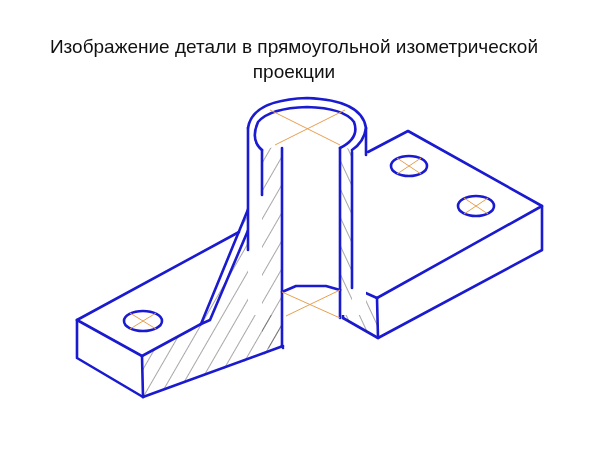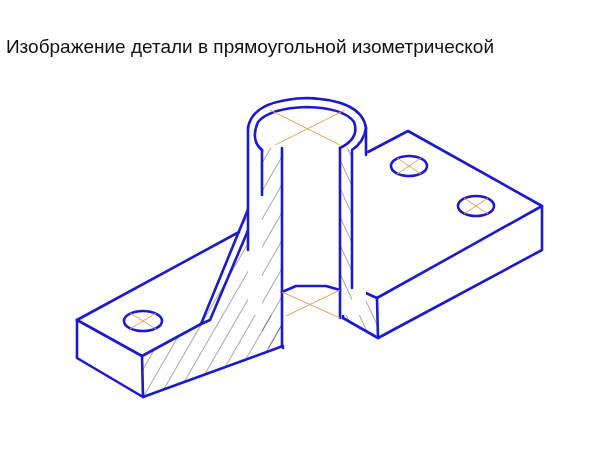--- a/index.html
+++ b/index.html
@@ -1,33 +1,34 @@
 <!DOCTYPE html>
 <html><head>
   <meta charset="utf-8">
   <style>
     html, body { margin: 0; padding: 0; background: #ffffff; }
     body { width: 600px; height: 450px; position: relative; overflow: hidden; }
     .title {
       position: absolute; left: 0; top: 34px; width: 500px;
       text-align: center;
       font-family: "Liberation Sans", sans-serif;
-      font-size: 19px; line-height: 25px; color: #111111;
+      font-size: 19px; line-height: 25px; color: #111111; padding-left: 44px;
     }
     svg.drawing { position: absolute; left: 0; top: 0; }
     .ol { fill: none; stroke: #1a1ad0; stroke-width: 2.6; stroke-linejoin: round; stroke-linecap: round; }
     .ax { fill: none; stroke: #e8a050; stroke-width: 1; }
     .ht { fill: none; stroke: #222222; stroke-width: 0.8; }
     .face { fill: #ffffff; stroke: none; }
   </style>
 </head>
 <body>
 
 <div class="title">
   <div>Изображение детали в прямоугольной изометрической</div>
+  <div>проекции</div>
 </div>
 
 <svg class="drawing" width="600" height="450" viewBox="0 0 600 450">
   <defs>
     <pattern id="hatch" patternUnits="userSpaceOnUse" width="14" height="14" patternTransform="rotate(30)">
       <line x1="0" y1="0" x2="0" y2="14" class="ht"></line>
     </pattern>
     <pattern id="hatch2" patternUnits="userSpaceOnUse" width="12" height="12" patternTransform="rotate(-25)">
       <line x1="0" y1="0" x2="0" y2="12" class="ht"></line>
     </pattern>

